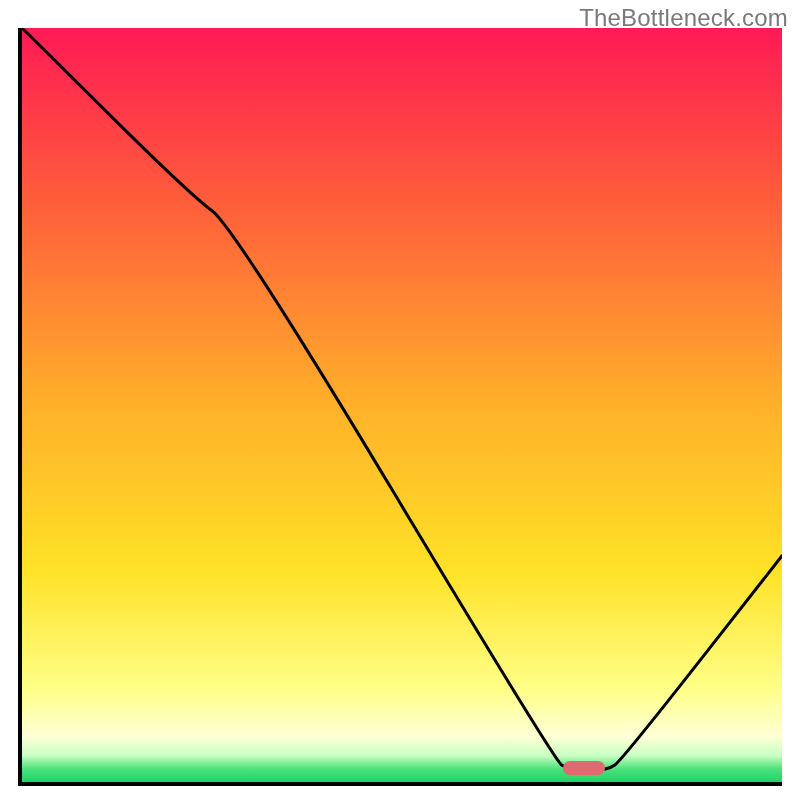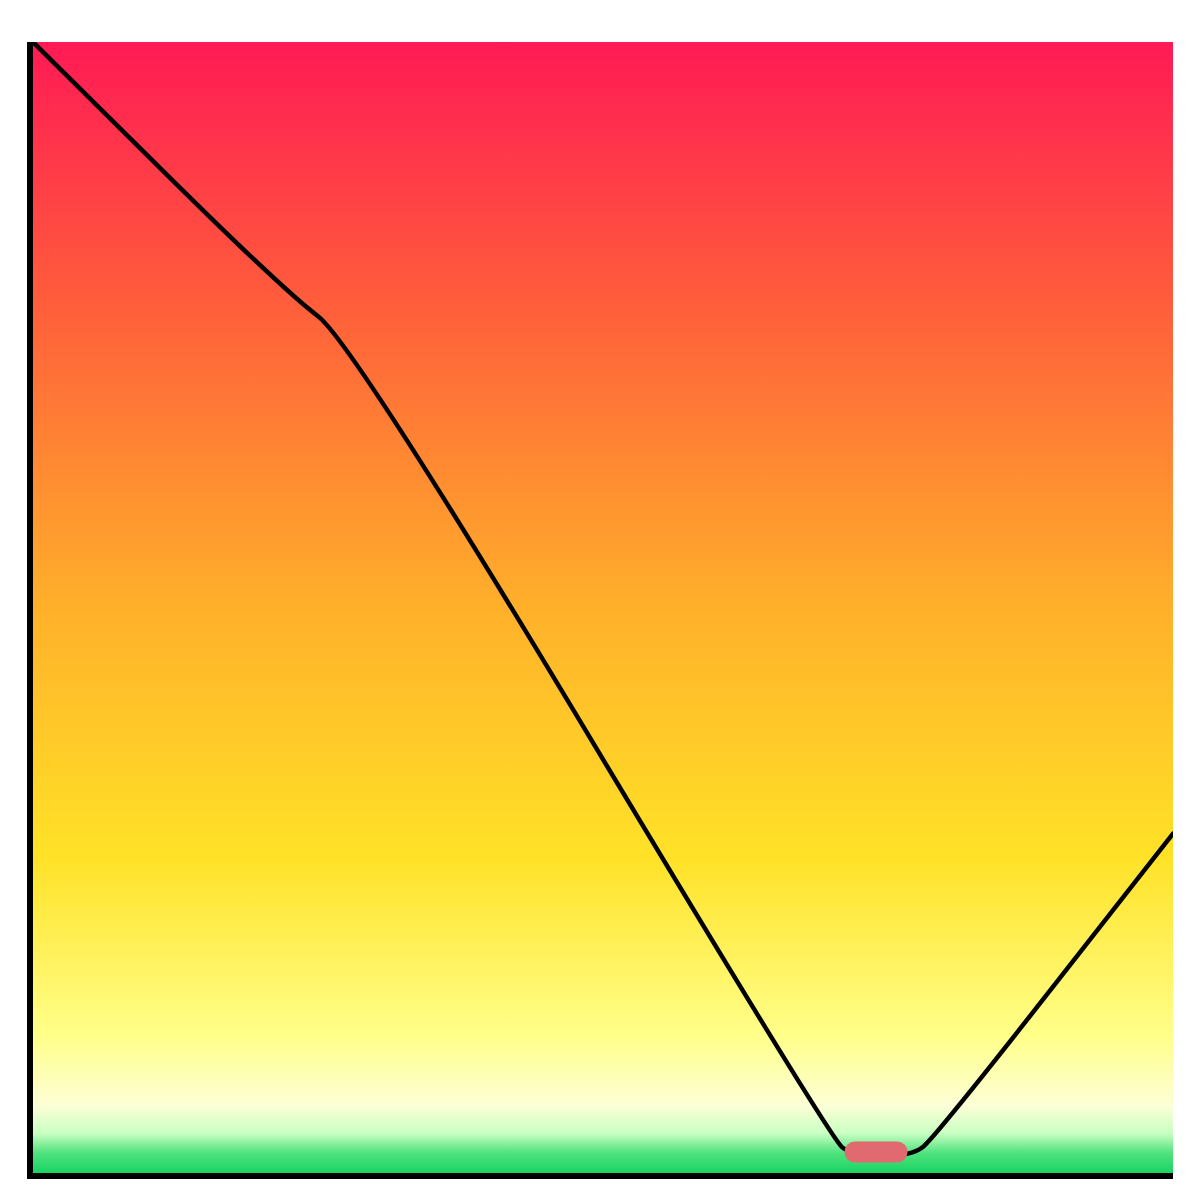--- a/index.html
+++ b/index.html
@@ -50,20 +50,21 @@
     height: 14px;
     border-radius: 7px;
     background: #e06a6f;
   }
 </style>
 </head>
 <body>
 
 <div class="stage">
 
+  <div class="watermark">TheBottleneck.com</div>
 
   <div class="plot-frame">
 
     <svg class="gradient-bg" viewBox="0 0 760 754" preserveAspectRatio="none">
       <defs>
         <linearGradient id="bg" x1="0" y1="0" x2="0" y2="1">
 
         <stop offset="0%" stop-color="#ff1a55"></stop>
             <stop offset="22%" stop-color="#ff5a3c"></stop>
             <stop offset="50%" stop-color="#ffb02a"></stop>

